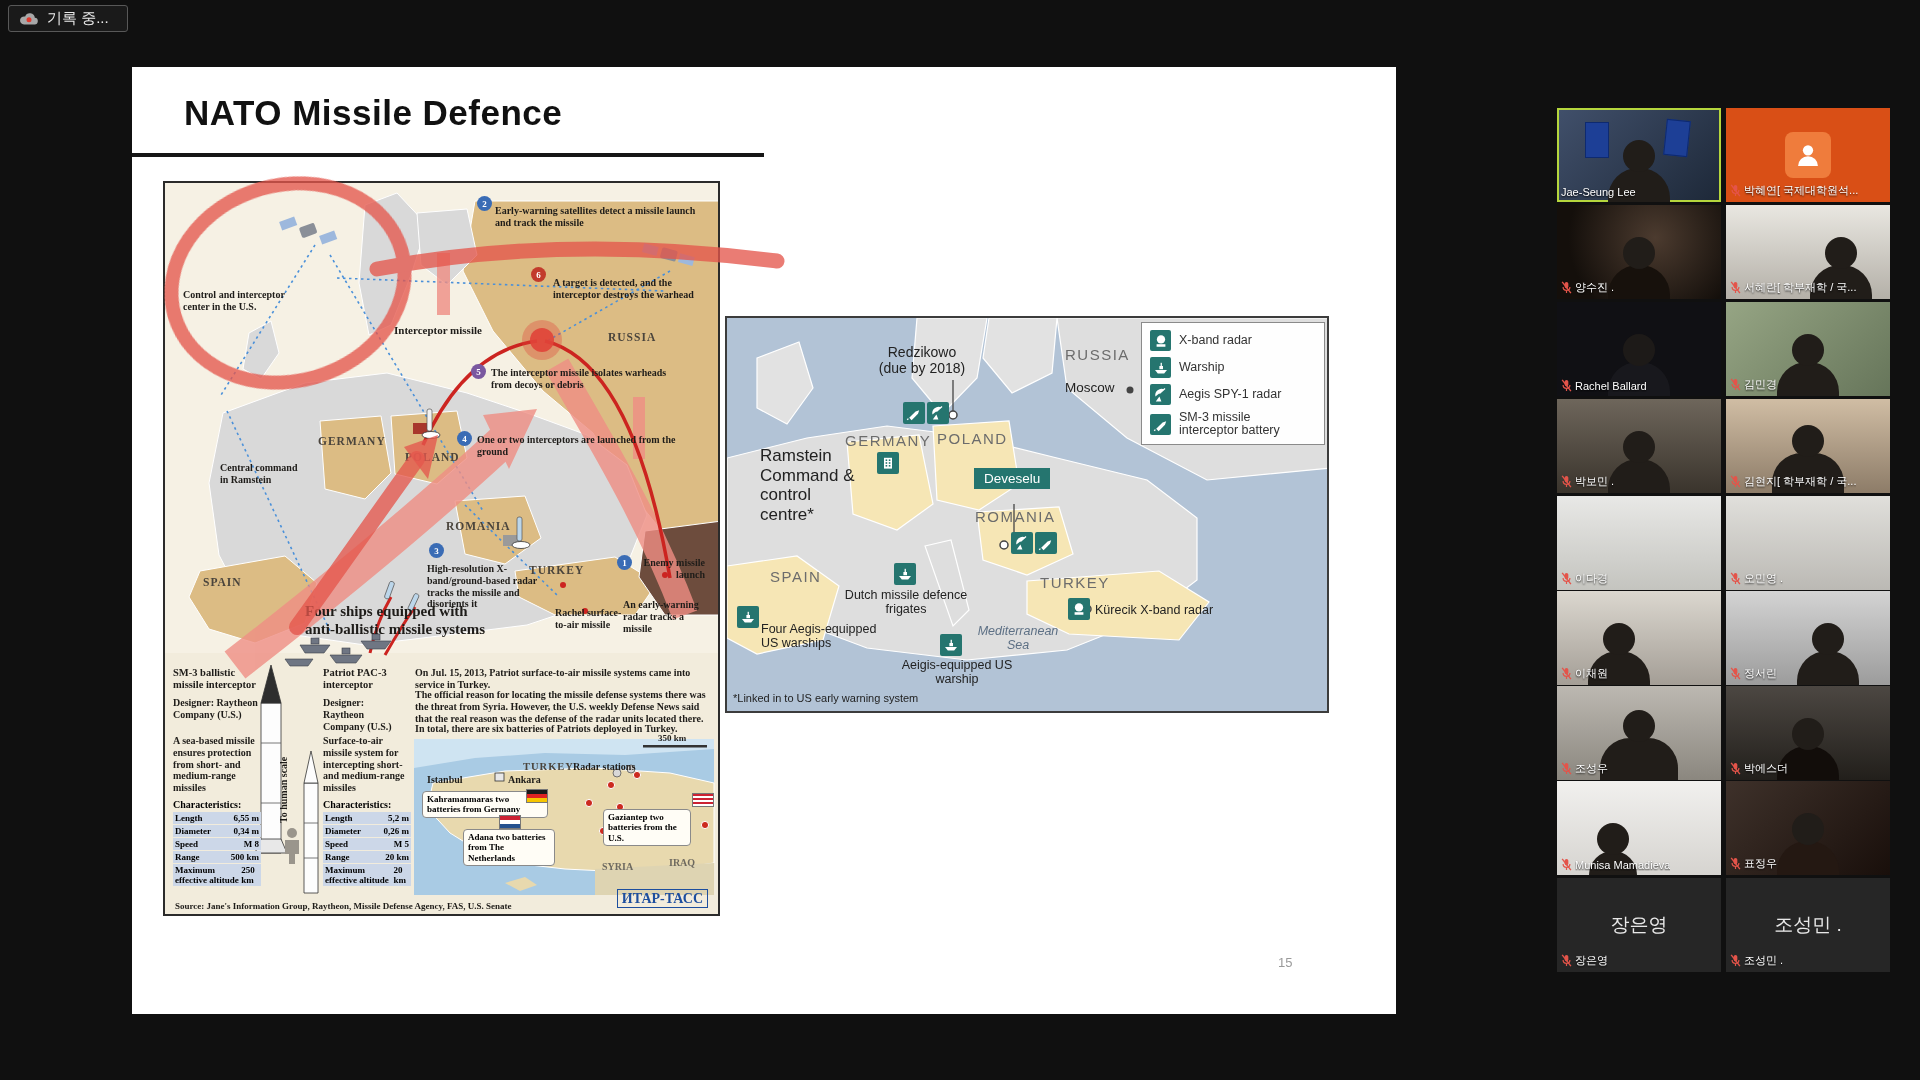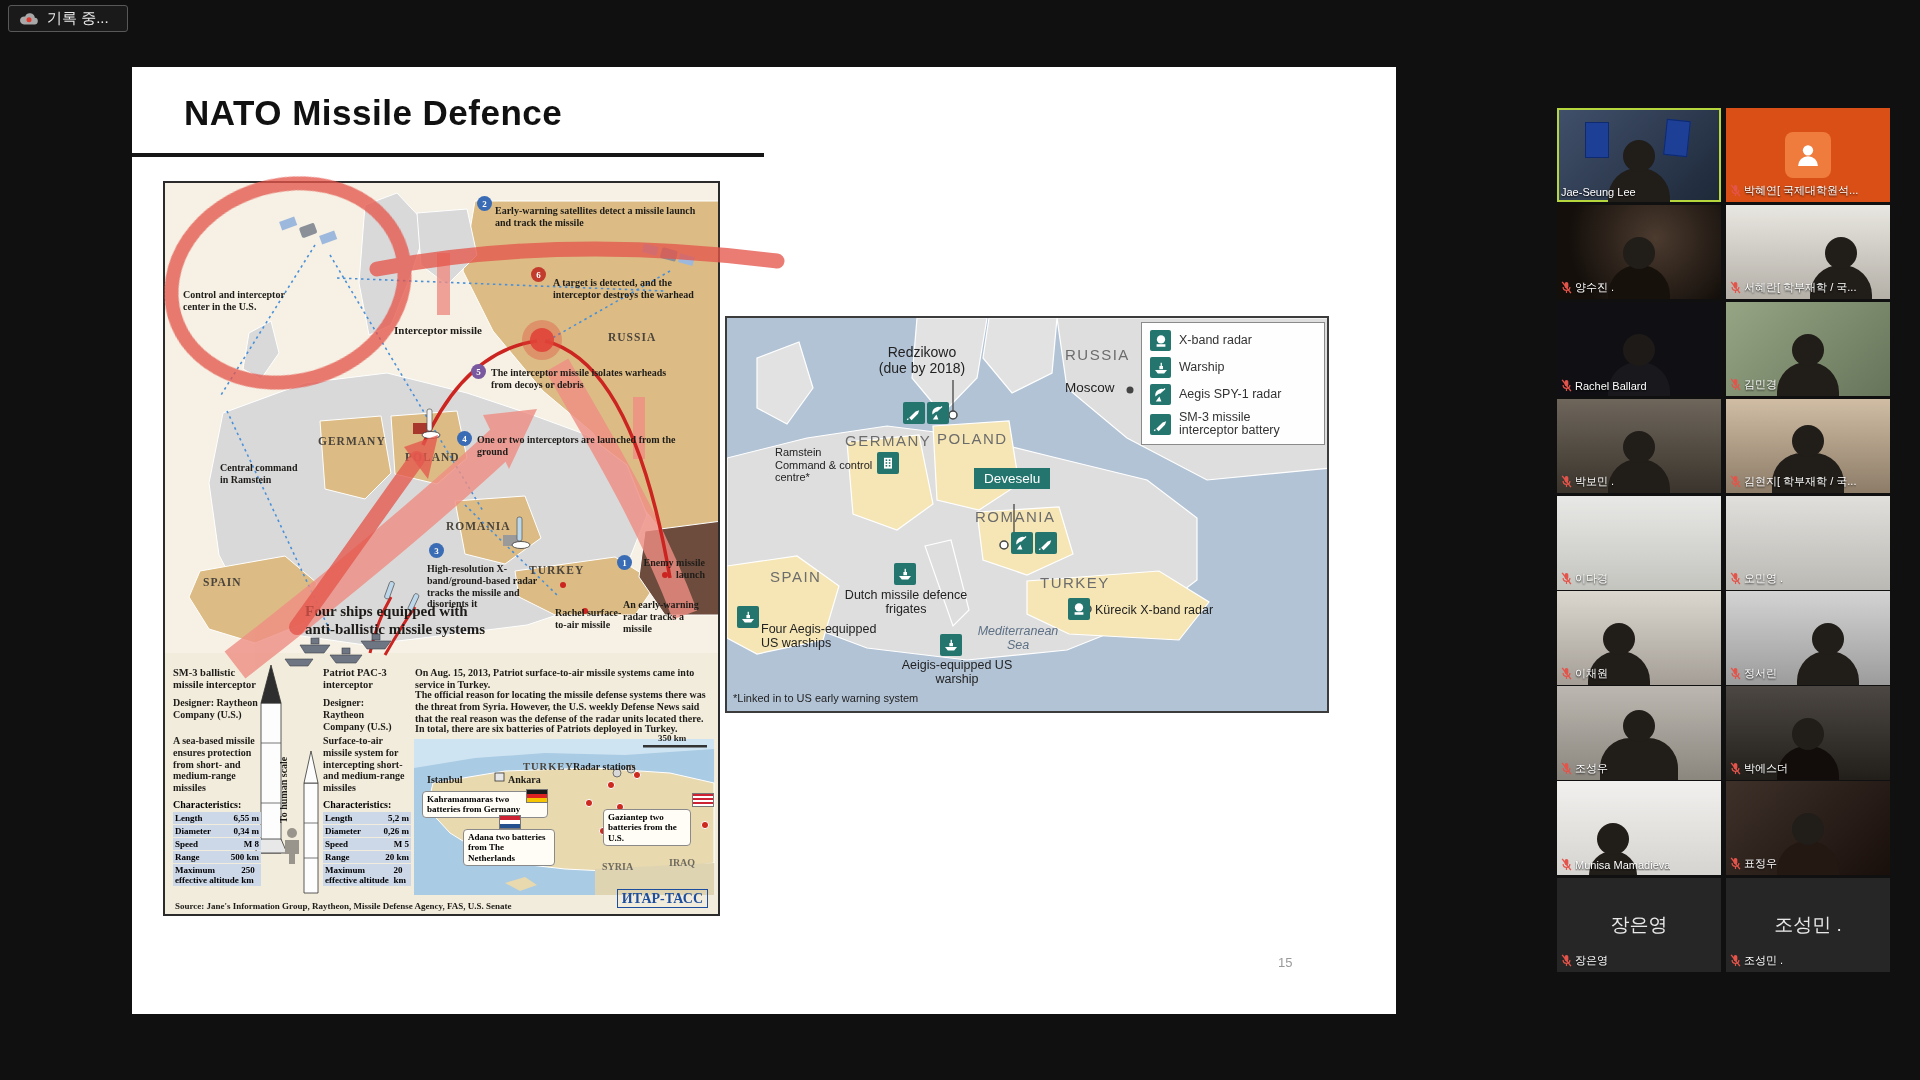--- a/index.html
+++ b/index.html
@@ -332,21 +332,21 @@
       <div class="row">
           <span>Range</span>
           <span>20 km</span>
         </div>
       <div class="row">
           <span>Maximum effective altitude</span>
           <span>20 km</span>
         </div>
     </div>
 
-    <div class="lbl" style="left:250px;top:484px;width:300px">On Aug. 15, 2013, Patriot surface-to-air missile systems came into service in Turkey.</div>
+    <div class="lbl" style="left:250px;top:484px;width:300px">On Jul. 15, 2013, Patriot surface-to-air missile systems came into service in Turkey.</div>
     <div class="lbl" style="left:250px;top:506px;width:300px">The official reason for locating the missile defense systems there was the threat from Syria. However, the U.S. weekly Defense News said that the real reason was the defense of the radar units located there.</div>
     <div class="lbl" style="left:250px;top:540px;width:290px">In total, there are six batteries of Patriots deployed in Turkey.</div>
 
     <div class="lbl" style="left:493px;top:550px;font-size:9px">350 km</div>
     <div class="lbl country" style="left:358px;top:578px;font-size:10.5px">TURKEY</div>
     <div class="lbl" style="left:262px;top:591px">Istanbul</div>
     <div class="lbl" style="left:343px;top:591px">Ankara</div>
     <div class="lbl" style="left:408px;top:578px">Radar stations</div>
     <div class="tk-call" style="left:257px;top:608px;width:126px">Kahramanmaras two batteries from Germany</div>
     <div class="tk-call" style="left:298px;top:646px;width:92px">Adana two batteries from The Netherlands</div>
@@ -445,21 +445,21 @@
       </div>
     <div class="tbox" style="left:200px;top:84px">
         <svg>
           <use href="#ic-dish"></use>
         </svg>
       </div>
 
     <div class="mlabel mcountry" style="left:118px;top:114px">GERMANY</div>
     <div class="mlabel mcountry" style="left:210px;top:112px">POLAND</div>
 
-    <div class="mlabel" style="left:48px;top:128px;width:100px;font-size:11px">Ramstein Command &amp; control centre*</div>
+    <div class="mlabel" style="left:33px;top:128px;width:100px;font-size:17px">Ramstein Command &amp; control centre*</div>
     <div class="tbox" style="left:150px;top:134px">
         <svg>
           <use href="#ic-building"></use>
         </svg>
       </div>
 
     <div class="deveselu" style="left:247px;top:150px">Deveselu</div>
     <div class="mlabel mcountry" style="left:248px;top:190px">ROMANIA</div>
     <div class="tbox" style="left:284px;top:214px">
         <svg>

